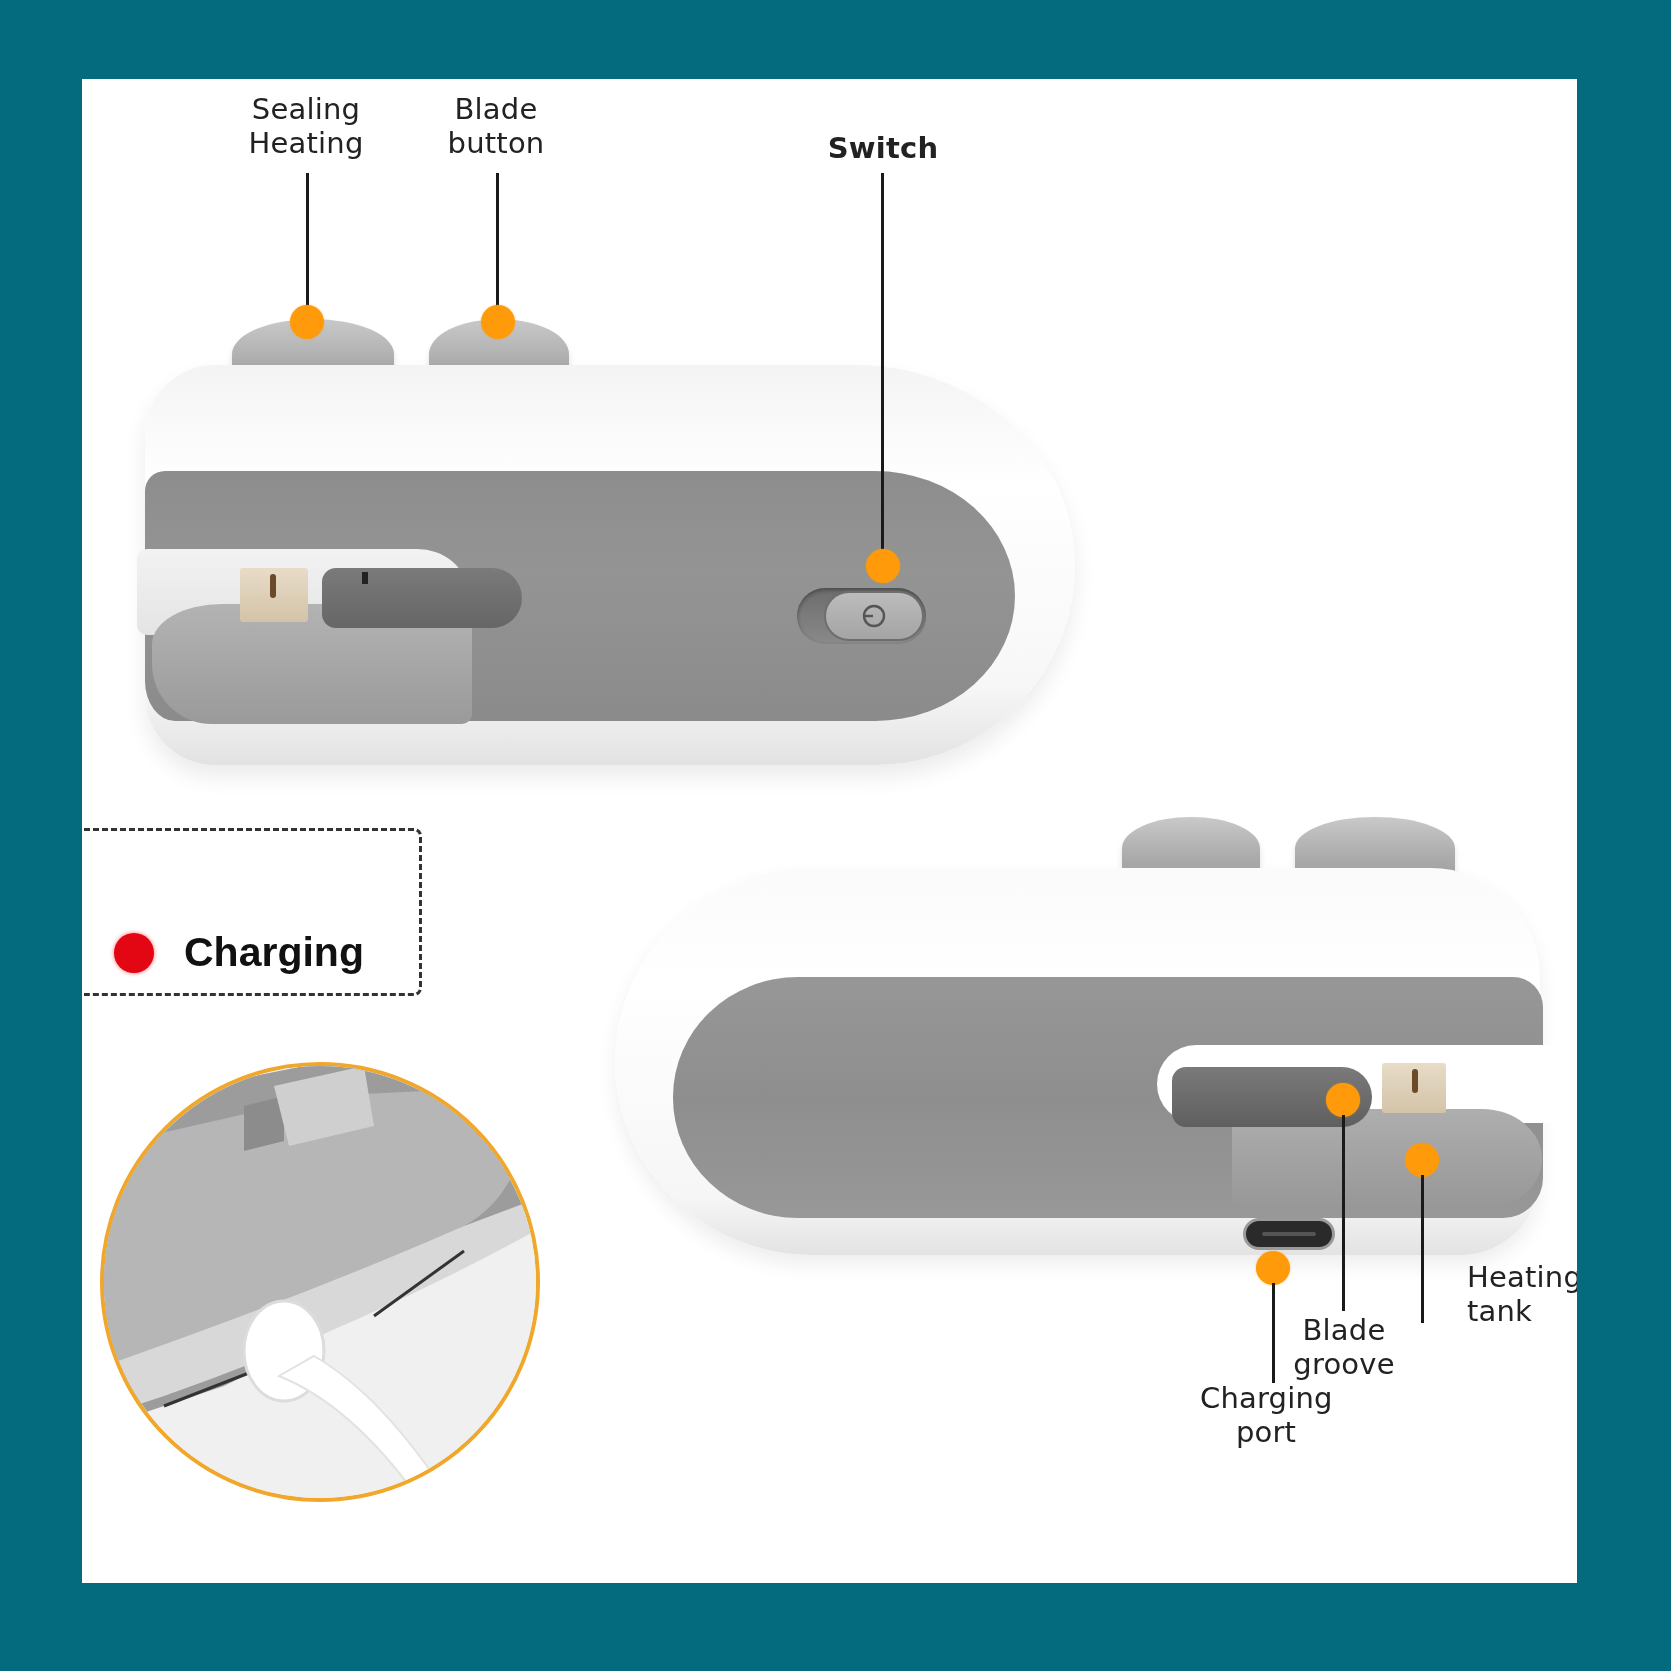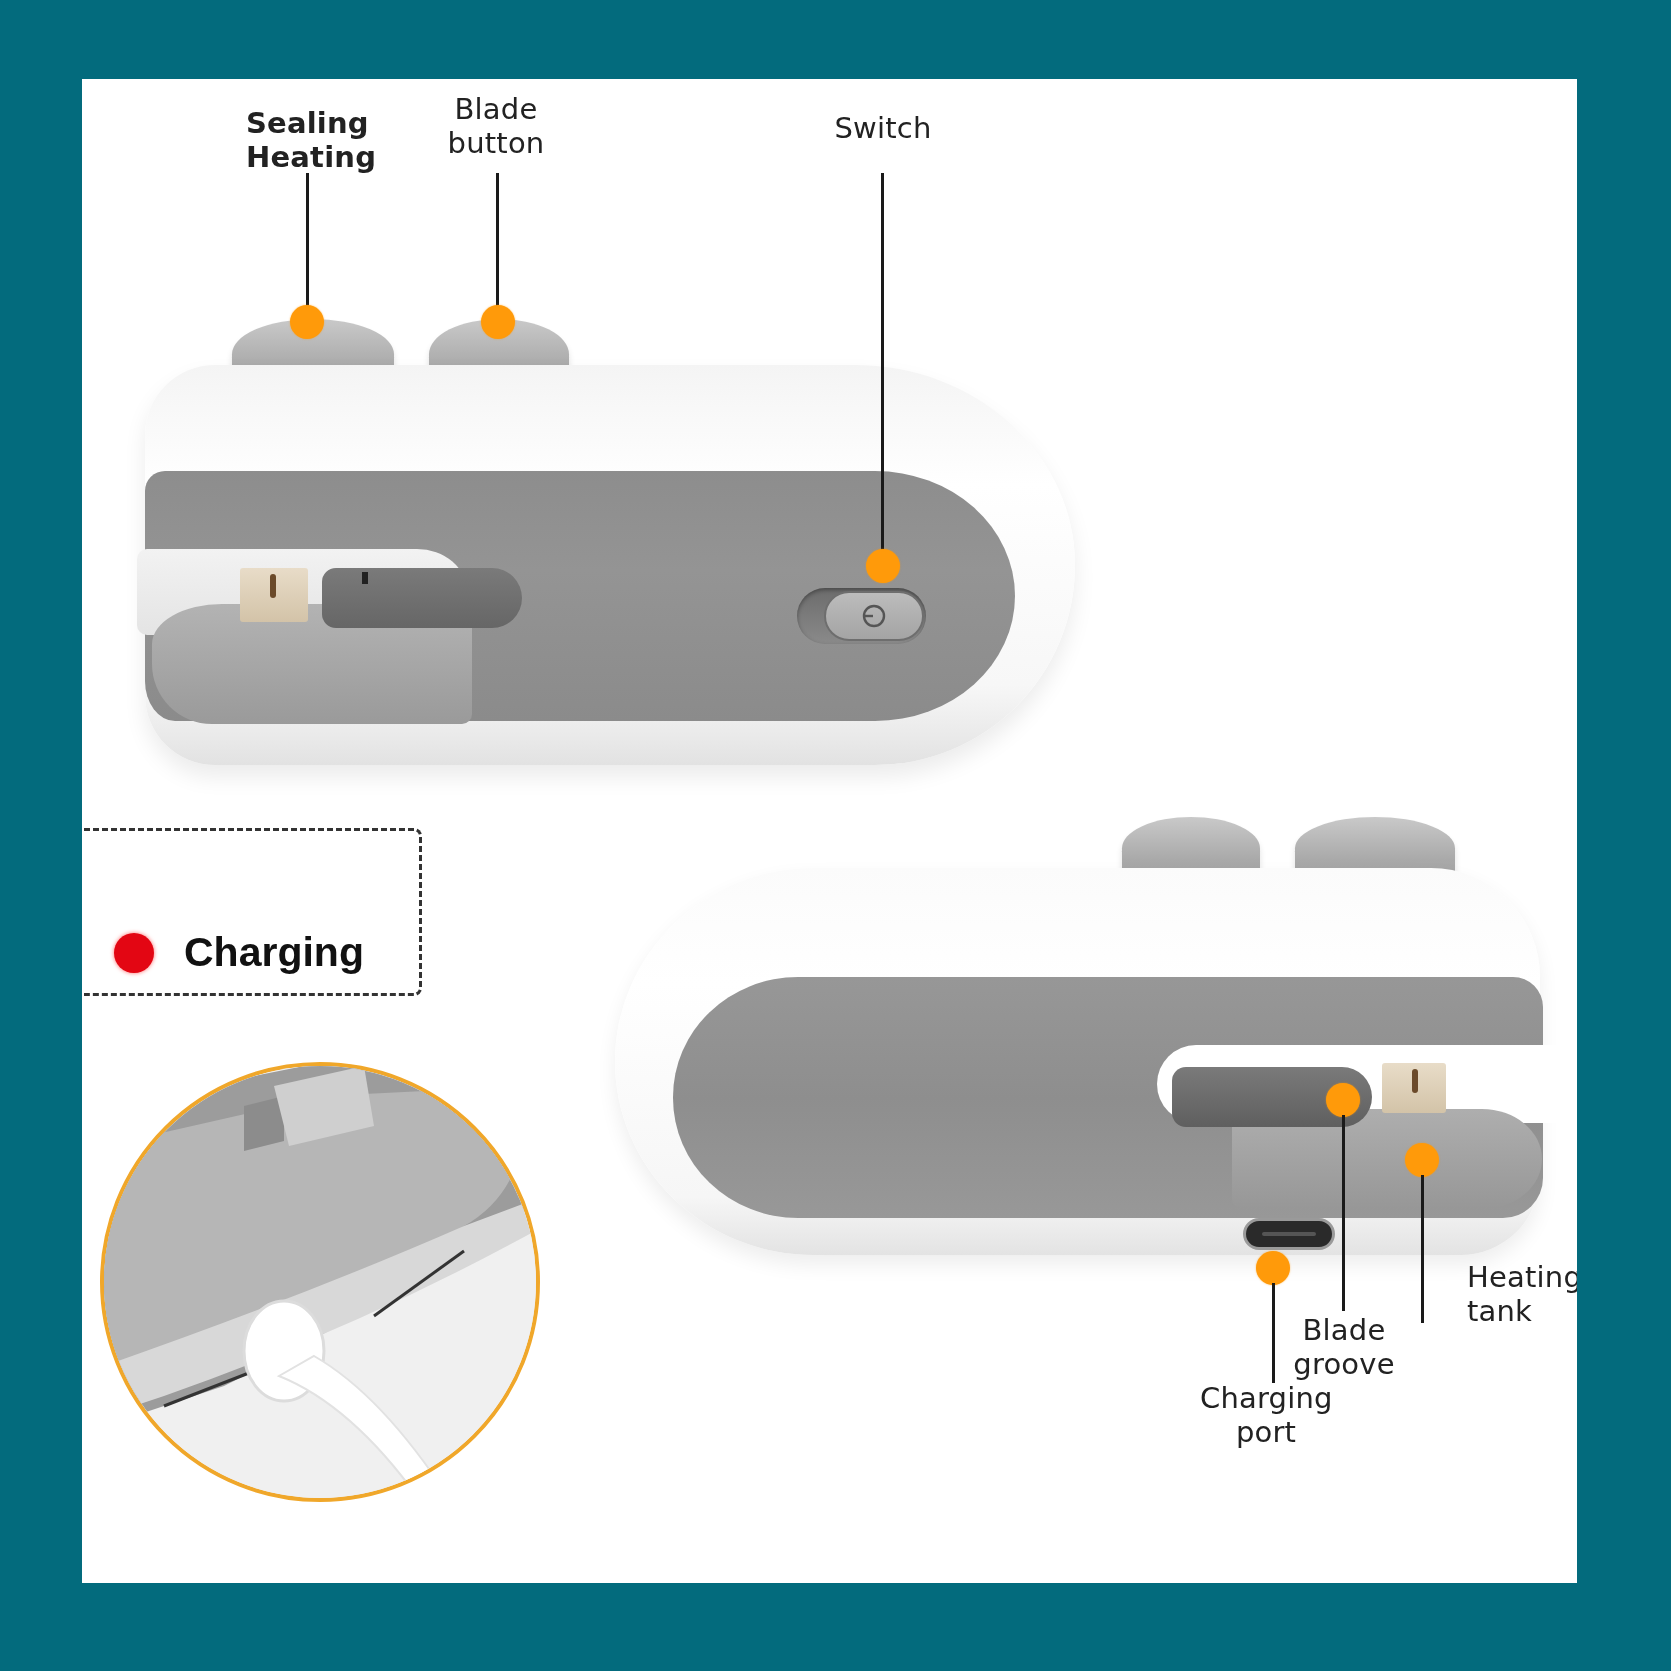--- a/index.html
+++ b/index.html
@@ -144,35 +144,35 @@
     <div class="dev1-blade-mark"></div>
     <div class="switch-slot"></div>
     <div class="switch-knob">
       <svg width="30" height="30" viewBox="0 0 30 30">
         <circle cx="15" cy="15" r="10" fill="none" stroke="#555" stroke-width="2.4"></circle>
         <line x1="4" y1="15" x2="14" y2="15" stroke="#555" stroke-width="2.4"></line>
       </svg>
     </div>
   </div>
 
-  <div class="label" style="left:164px;top:27px;width:120px;font-weight:bold;">
+  <div class="label" style="left:164px;top:13px;width:120px;">
     <div>Sealing</div>
     <div>Heating</div>
   </div>
   <div class="leader" style="left:224px;top:94px;height:150px;"></div>
   <div class="dot" style="left:208px;top:226px;"></div>
 
   <div class="label" style="left:354px;top:13px;width:120px;">
     <div>Blade</div>
     <div>button</div>
   </div>
   <div class="leader" style="left:414px;top:94px;height:150px;"></div>
   <div class="dot" style="left:399px;top:226px;"></div>
 
-  <div class="label" style="left:740px;top:32px;width:122px;">
+  <div class="label" style="left:740px;top:52px;width:122px;font-weight:bold;">
     <div>Switch</div>
   </div>
   <div class="leader" style="left:799px;top:94px;height:390px;"></div>
   <div class="dot" style="left:784px;top:470px;"></div>
 
   <div class="legend">
     <div class="legend-row" style="top:98px;">
       <span class="legend-dot" style="background:#e30613;box-shadow:0 0 4px #ff6a6a;"></span>
       <span class="legend-text">Charging</span>
     </div>

